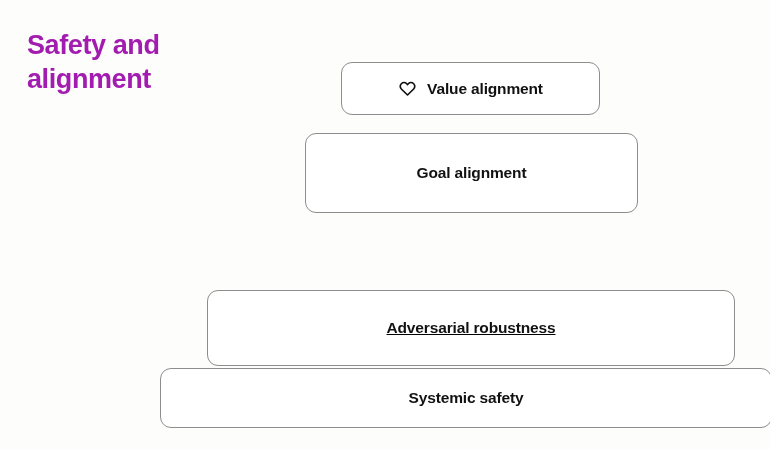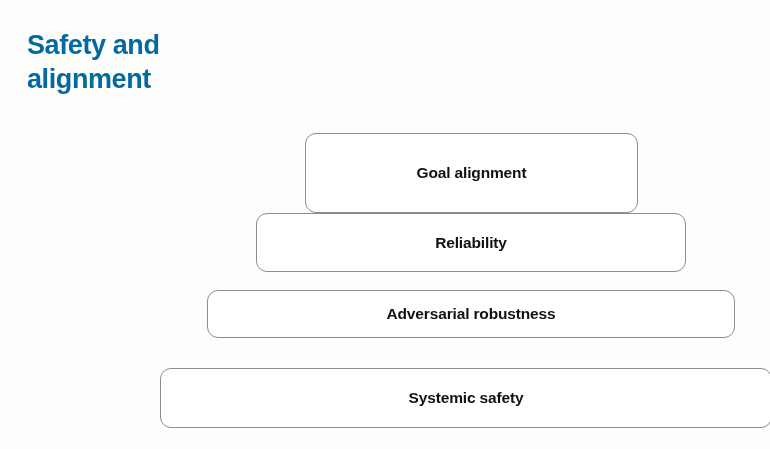--- a/index.html
+++ b/index.html
@@ -26,21 +26,21 @@
   
   .slide-title {
     position: absolute;
     left: 27px;
     top: 28px;
     width: 250px;
     font-size: 27px;
     font-weight: bold;
     line-height: 1.26;
     letter-spacing: -0.4px;
-    color: #0369a1;
+    color: #a21caf;
     white-space: pre-line;
   }
 
   
   .pyramid {
     position: absolute;
     left: 0;
     top: 0;
     width: 770px;
     height: 449px;
@@ -76,41 +76,46 @@
     flex: 0 0 auto;
   }
   .tier-icon svg {
     display: block;
   }
 
   
   .tier-1 { left: 341px; top: 62px;  width: 259px; height: 53px; }
   .tier-2 { left: 305px; top: 133px; width: 333px; height: 80px; }
   .tier-3 { left: 256px; top: 213px; width: 430px; height: 59px; }
-  .tier-4 { left: 207px; top: 290px; width: 528px; height: 48px; }
+  .tier-4 { left: 207px; top: 290px; width: 528px; height: 76px; text-decoration: underline; }
   .tier-5 { left: 160px; top: 368px; width: 612px; height: 60px; }
 </style>
 </head>
 <body>
 
 <div id="slide">
 
   <div class="slide-title">Safety and
 alignment</div>
 
   <div class="pyramid">
 
+    <div class="tier tier-1">
+      <span class="tier-icon">
+        <svg width="19" height="19" viewBox="0 0 24 24" fill="none" stroke="#111111" stroke-width="2.1" stroke-linecap="round" stroke-linejoin="round">
+          <path d="M12 20.2 4.2 12.6a4.6 4.6 0 0 1 0-6.6 4.9 4.9 0 0 1 6.8 0L12 7l1-1a4.9 4.9 0 0 1 6.8 0 4.6 4.6 0 0 1 0 6.6z"></path>
+        </svg>
+      </span>
+      <span class="tier-label">Value alignment</span>
+    </div>
 
     <div class="tier tier-2">
       <span class="tier-label">Goal alignment</span>
     </div>
 
-    <div class="tier tier-3">
-      <span class="tier-label">Reliability</span>
-    </div>
 
     <div class="tier tier-4">
       <span class="tier-label">Adversarial robustness</span>
     </div>
 
     <div class="tier tier-5">
       <span class="tier-label">Systemic safety</span>
     </div>
 
   </div>

